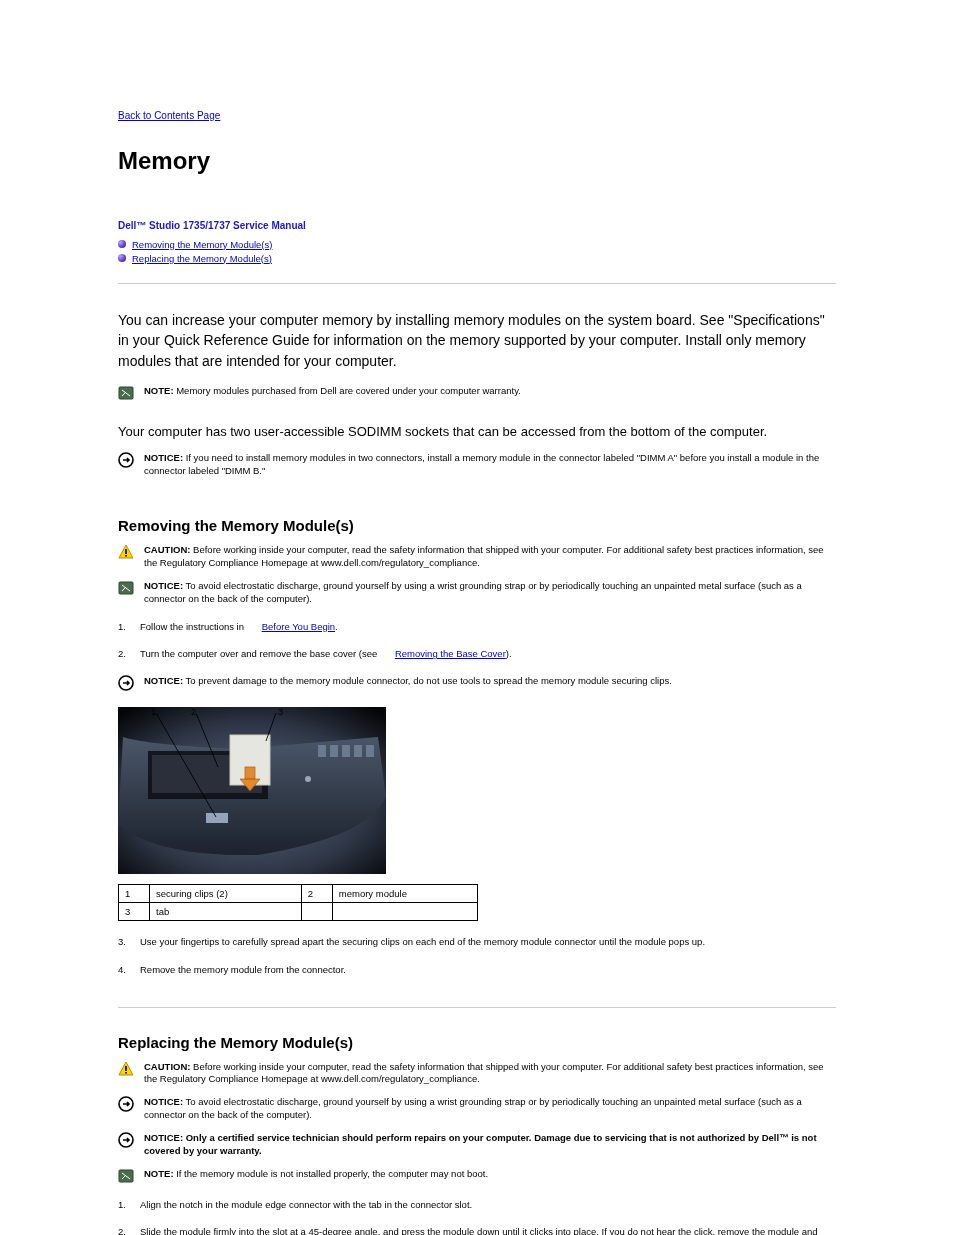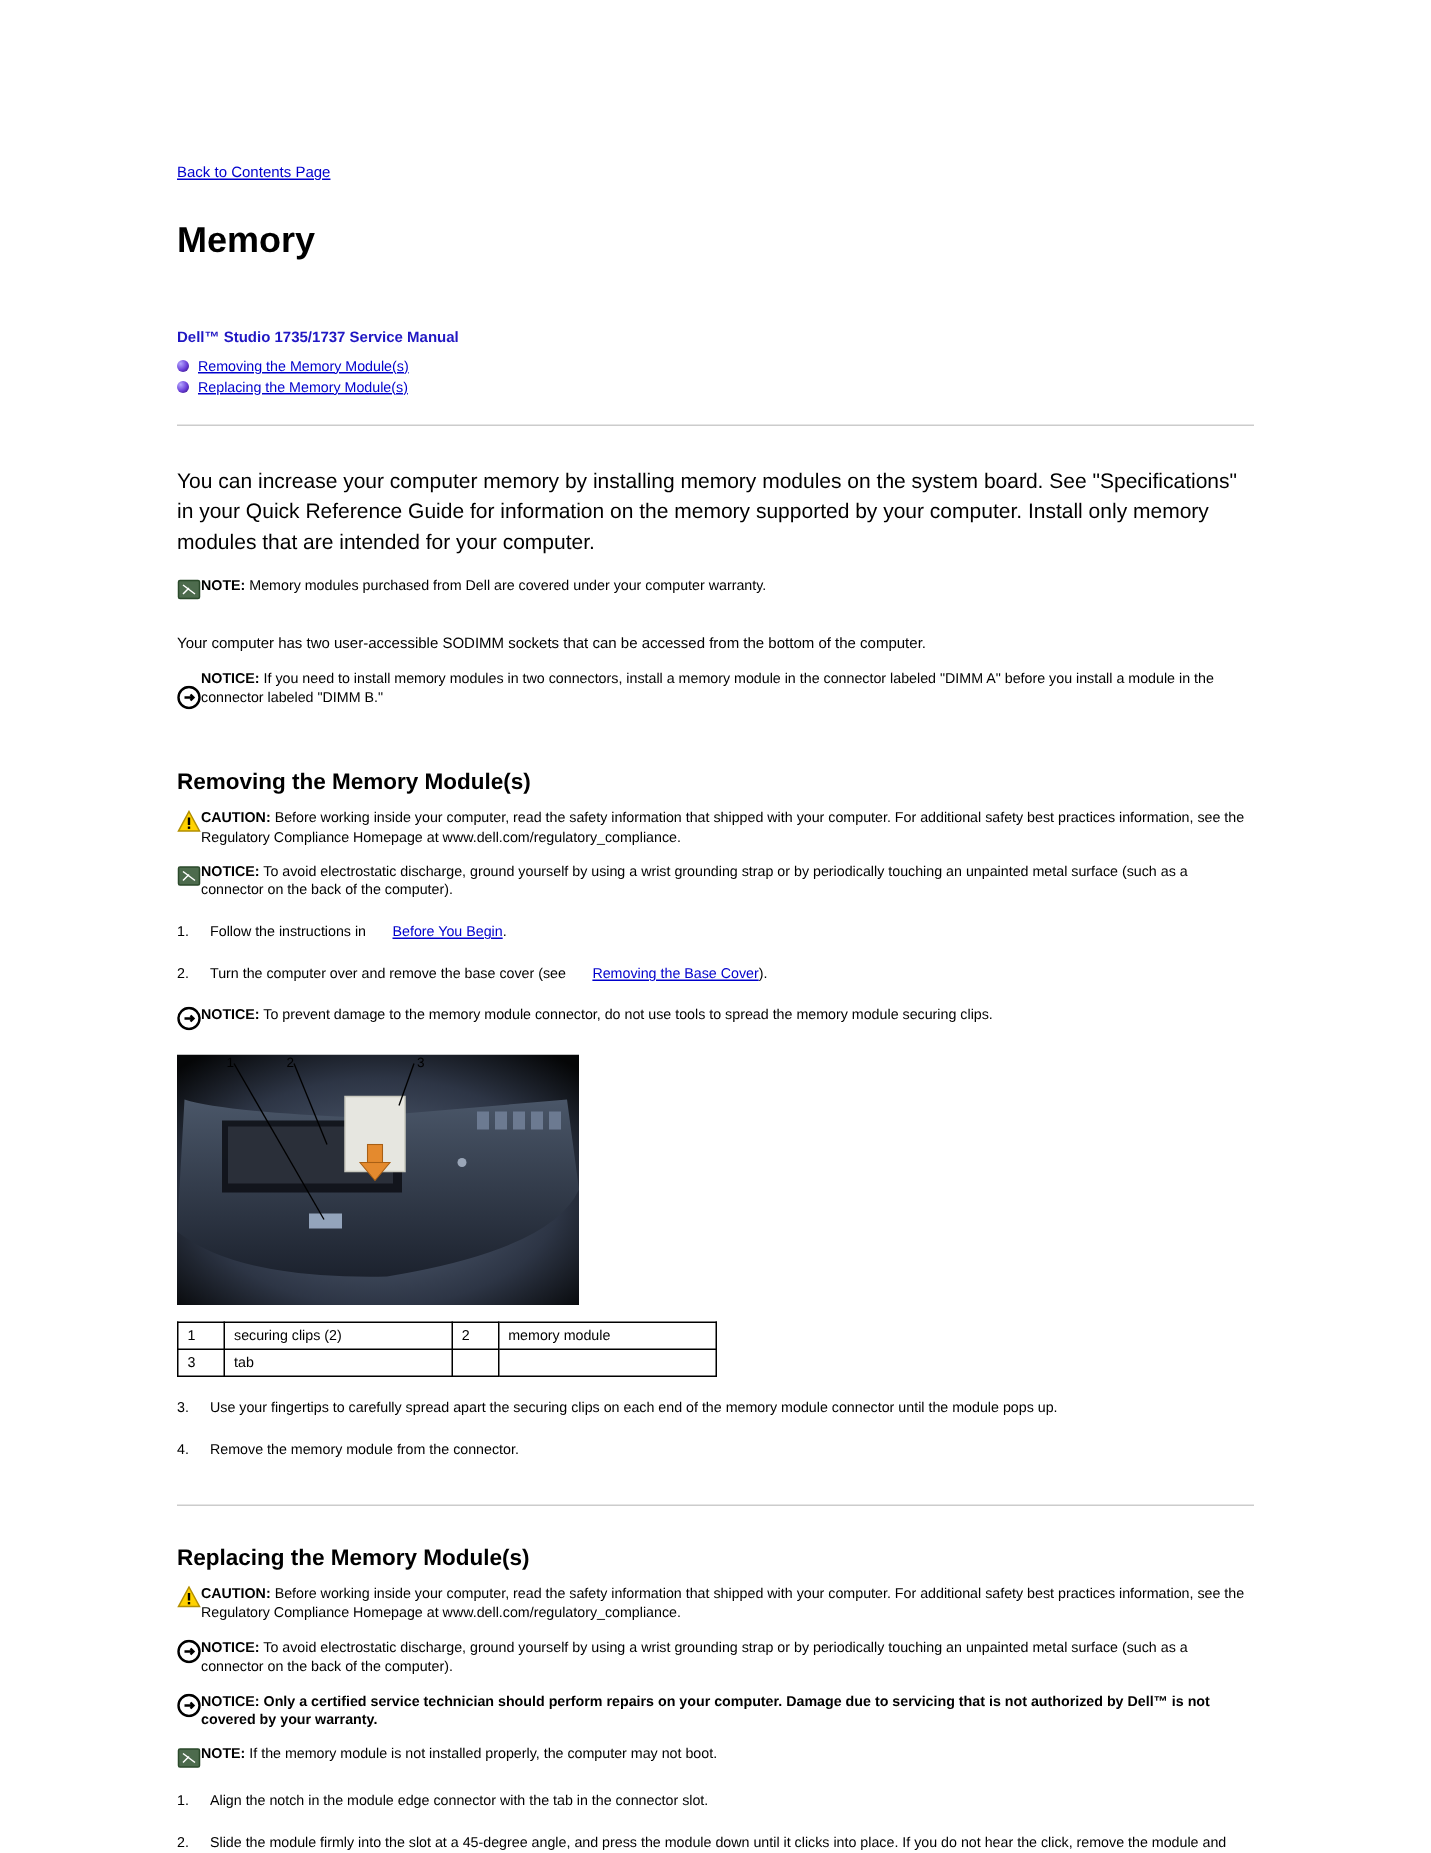--- a/index.html
+++ b/index.html
@@ -67,21 +67,21 @@
     font-weight: bold;
     margin-bottom: 4px;
     margin-top: 4px;
   }
   .section-block {
     margin-top: 40px;
   }
   .callout {
     display: flex;
     align-items: flex-start;
-    gap: 0;
+    gap: 10px;
     margin: 10px 0;
   }
   .callout .text {
     font-size: 9.5px;
     line-height: 1.35;
   }
   .icon {
     width: 16px;
     height: 16px;
     flex-shrink: 0;
@@ -162,23 +162,23 @@
   <div class="callout" style="margin-top:14px;">
     <span class="icon">
       <svg viewBox="0 0 16 16">
           <rect x="1" y="2" width="14" height="12" rx="1" fill="#4d6b4d" stroke="#2b4a2b" stroke-width="1"></rect>
           <path d="M4 5 L12 11 M4 11 L8 7" stroke="#fff" stroke-width="1"></path>
         </svg>
     </span>
     <div class="text"><b>NOTE:</b> <span>Memory modules purchased from Dell are covered under your computer warranty.</span></div>
   </div>
 
-  <div style="font-size:10px; line-height:1.45; margin-top:22px;">Your computer has two user-accessible SODIMM sockets that can be accessed from the bottom of the computer.</div>
-
-  <div class="callout" style="align-items:flex-end;">
+  <div style="font-size:13px; line-height:1.45; margin-top:22px;">Your computer has two user-accessible SODIMM sockets that can be accessed from the bottom of the computer.</div>
+
+  <div class="callout" style="">
     <span class="icon">
       <svg viewBox="0 0 16 16">
           <circle cx="8" cy="8" r="7" fill="#ffffff" stroke="#000" stroke-width="1.6"></circle>
           <path d="M5 8 L11 8 M9 6 L11 8 L9 10" stroke="#000" stroke-width="1.6" fill="none"></path>
         </svg>
     </span>
     <div class="text"><b>NOTICE:</b> <span>If you need to install memory modules in two connectors, install a memory module in the connector labeled "DIMM A" before you install a module in the connector labeled "DIMM B."</span></div>
   </div>
 
   

